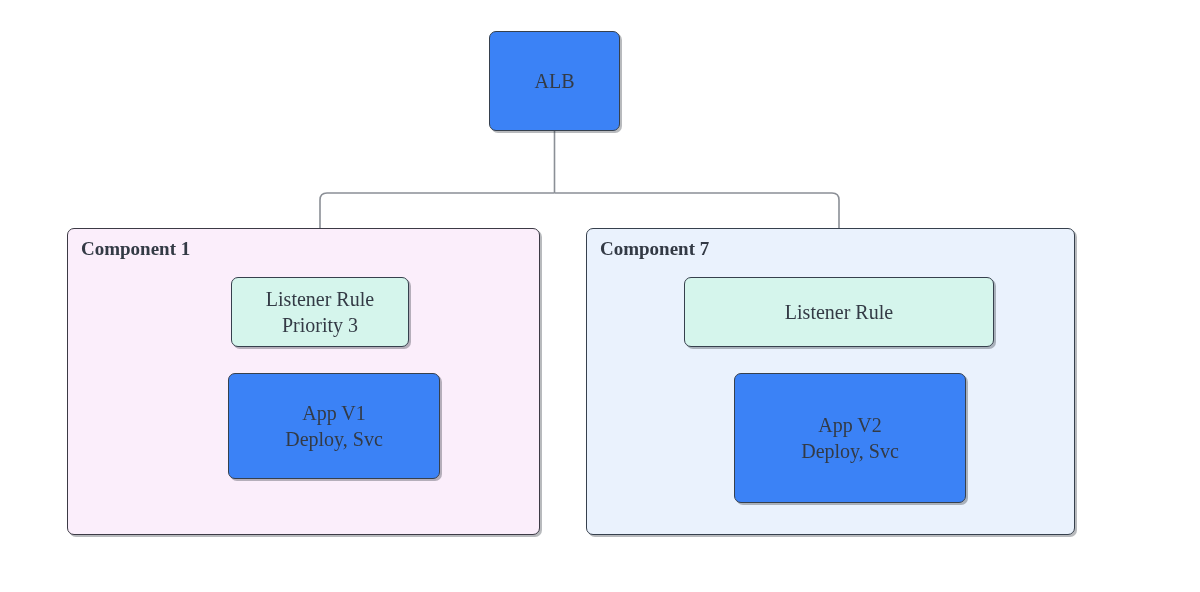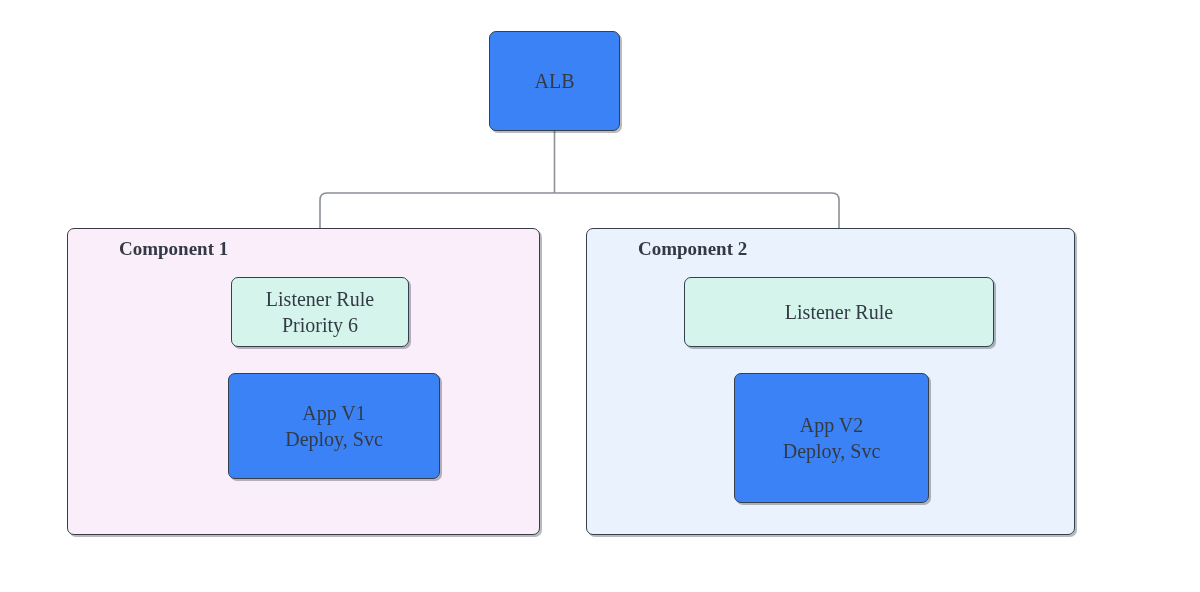--- a/index.html
+++ b/index.html
@@ -70,21 +70,21 @@
   #node-app-1 {
     left: 228px;
     top: 373px;
     width: 212px;
     height: 106px;
     text-align: right;
   }
   #node-app-2 {
     left: 734px;
     top: 373px;
-    width: 195px;
+    width: 232px;
     height: 130px;
   }
 
   
   .cluster {
     position: absolute;
     box-sizing: border-box;
     border: 1.6px solid #36404d;
     border-radius: 7px;
     box-shadow: 2px 2px 0 rgba(20, 25, 35, 0.30);
@@ -106,21 +106,20 @@
     background: #eaf2fd;
   }
   .cluster-title {
     position: absolute;
     left: 13px;
     top: 9px;
     font-weight: bold;
     font-size: 19px;
     color: #333a45;
     white-space: nowrap;
-    margin-left: 38px;
   }
 </style>
 </head>
 <body>
 
 <div id="diagram">
 
   <svg id="edge-layer" viewBox="0 0 1200 592" width="1200" height="592">
     <defs>
       <marker id="arrowhead" markerWidth="9" markerHeight="9" refX="4.2" refY="4.2" orient="auto" markerUnits="strokeWidth">
@@ -137,30 +136,30 @@
     <path d="M 320 347 L 320 364" fill="none" stroke="#8b8f96" stroke-width="1.6" marker-end="url(#arrowhead)"></path>
 
     <path d="M 839 347 L 839 364" fill="none" stroke="#8b8f96" stroke-width="1.6" marker-end="url(#arrowhead)"></path>
   </svg>
 
   <div class="cluster" id="cluster-1">
     <div class="cluster-title">Component 1</div>
   </div>
 
   <div class="cluster" id="cluster-2">
-    <div class="cluster-title">Component 2</div>
+    <div class="cluster-title">Component 7</div>
   </div>
 
   <div class="node" id="node-alb">
     <span class="line1">ALB</span>
   </div>
 
   <div class="node" id="node-listener-1">
     <span class="line1">Listener Rule</span>
-    <span class="line2">Priority 6</span>
+    <span class="line2">Priority 3</span>
   </div>
 
   <div class="node" id="node-listener-2">
     <span class="line1">Listener Rule</span>
   </div>
 
   <div class="node" id="node-app-1">
     <span class="line1">App V1</span>
     <span class="line2">Deploy, Svc</span>
   </div>

